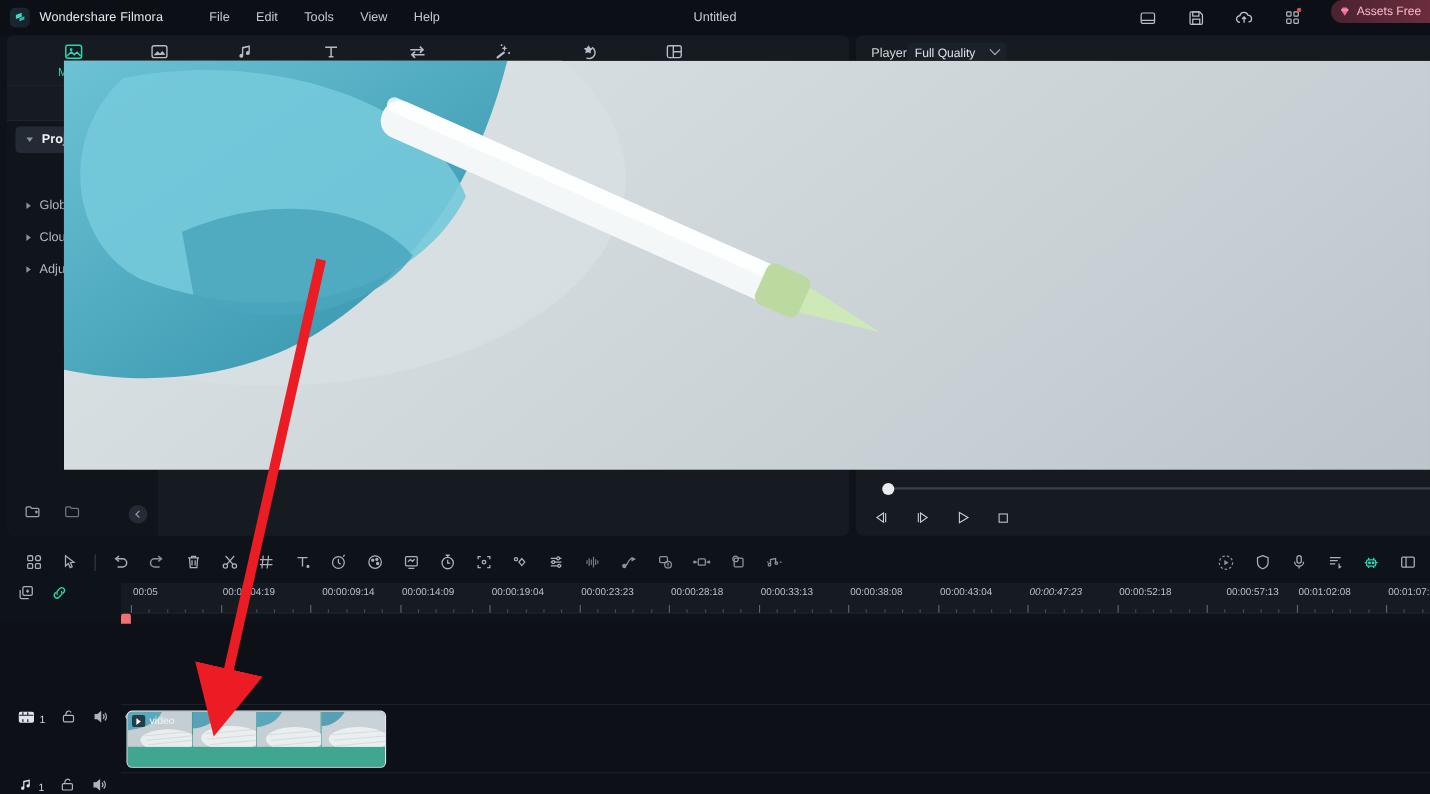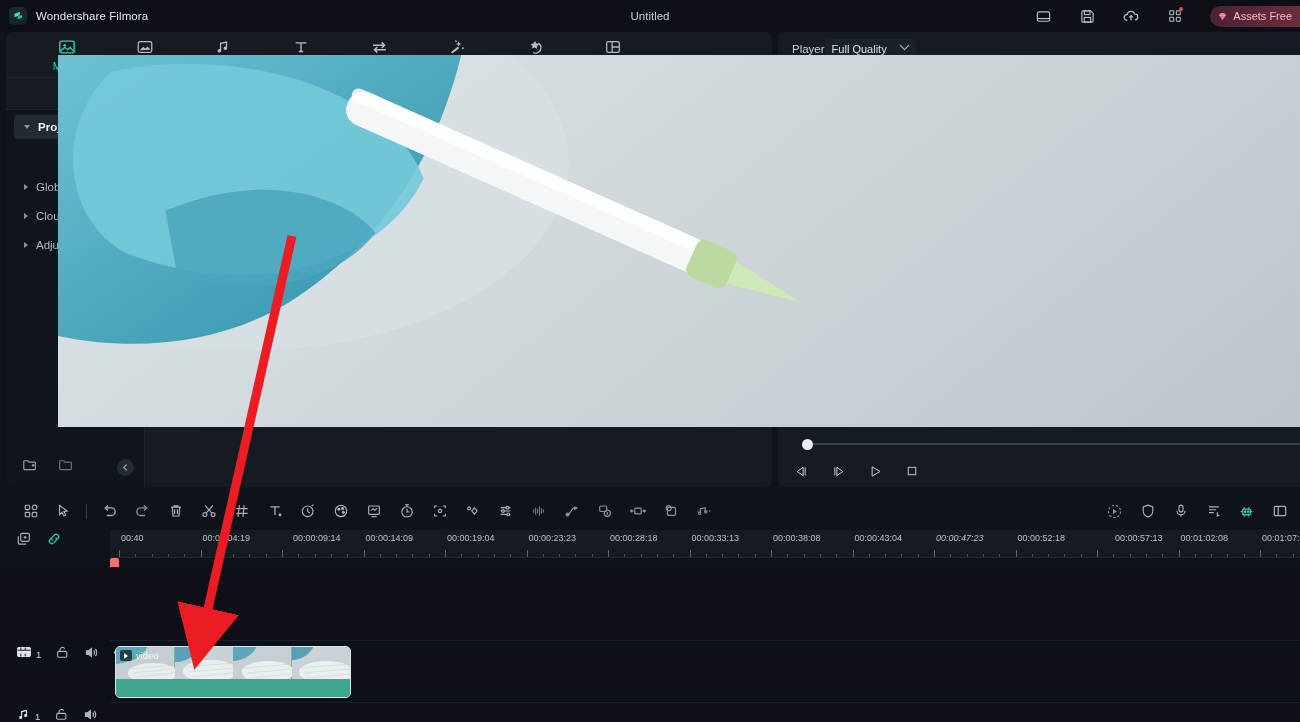--- a/index.html
+++ b/index.html
@@ -27,21 +27,21 @@
   .menu { display: flex; margin-left: 30px; }
   .menu-item {
     font-size: 11.5px; color: #c3c9d1; padding: 4px 12px; cursor: default;
   }
   .doc-title {
     position: absolute; left: 0; right: 0; text-align: center;
     font-size: 11.5px; color: #c8ced6; pointer-events: none;
   }
   .title-right {
     position: absolute; right: 0; top: 0; height: 32px;
-    display: flex; align-items: center; gap: 14px;
+    display: flex; align-items: flex-start; gap: 14px;
   }
   .tr-icon {
     width: 30px; height: 32px; display: flex; align-items: center; justify-content: center;
     position: relative; color: #b9c0c9;
   }
   .tr-icon .dot {
     position: absolute; right: 7px; top: 7px; width: 4px; height: 4px;
     border-radius: 50%; background: #e14b4b;
   }
   .assets-free {
@@ -234,20 +234,27 @@
 <div class="app">
 
   <div class="titlebar">
     <div class="logo">
       <svg width="13" height="13" viewBox="0 0 16 16">
         <path d="M3 4.5 L9.5 2 L9.5 6.5 L3 9 Z" fill="#3fdcc4"></path>
         <path d="M7 8 L12.5 6 L12.5 9.5 L7 11.5 Z" fill="#2bbda6"></path>
       </svg>
     </div>
     <div class="brand">Wondershare Filmora</div>
+    <div class="menu">
+      <div class="menu-item">File</div>
+      <div class="menu-item">Edit</div>
+      <div class="menu-item">Tools</div>
+      <div class="menu-item">View</div>
+      <div class="menu-item">Help</div>
+    </div>
     <div class="doc-title">Untitled</div>
     <div class="title-right">
       <div class="tr-icon">
         <svg width="15" height="15" viewBox="0 0 16 16" fill="none" stroke="#b9c0c9" stroke-width="1.2">
           <rect x="1.5" y="3" width="13" height="10" rx="1.6"></rect>
             <path d="M1.5 10.2h13"></path>
         </svg>
       </div>
       <div class="tr-icon">
         <svg width="15" height="15" viewBox="0 0 16 16" fill="none" stroke="#b9c0c9" stroke-width="1.2">
@@ -854,21 +861,21 @@
             <svg width="15" height="15" viewBox="0 0 18 18" fill="none" stroke="#aeb5be" stroke-width="1.3">
               <path d="M3 6.8h2.6L9 4v10L5.6 11.2H3z" fill="#aeb5be"></path>
                 <path d="M11.6 6.6a3.4 3.4 0 0 1 0 4.8M13.6 4.8a6 6 0 0 1 0 8.4"></path>
             </svg>
           </span>
         </div>
       </div>
 
       <div class="tl-ruler">
         <div id="ruler-ticks">
-            <div class="tick-label" style="left: 12px;">00:40</div>
+            <div class="tick-label" style="left: 12px;">00:05</div>
             <div class="tick-major" style="left: 9px;"></div>
             <div class="tick-minor" style="left: 25.3px;"></div>
             <div class="tick-minor" style="left: 41.6px;"></div>
             <div class="tick-minor" style="left: 57.9px;"></div>
             <div class="tick-minor" style="left: 74.2px;"></div>
             <div class="tick-label" style="left: 93.5px;">00:00:04:19</div>
             <div class="tick-major" style="left: 90.5px;"></div>
             <div class="tick-minor" style="left: 106.8px;"></div>
             <div class="tick-minor" style="left: 123.1px;"></div>
             <div class="tick-minor" style="left: 139.4px;"></div>

